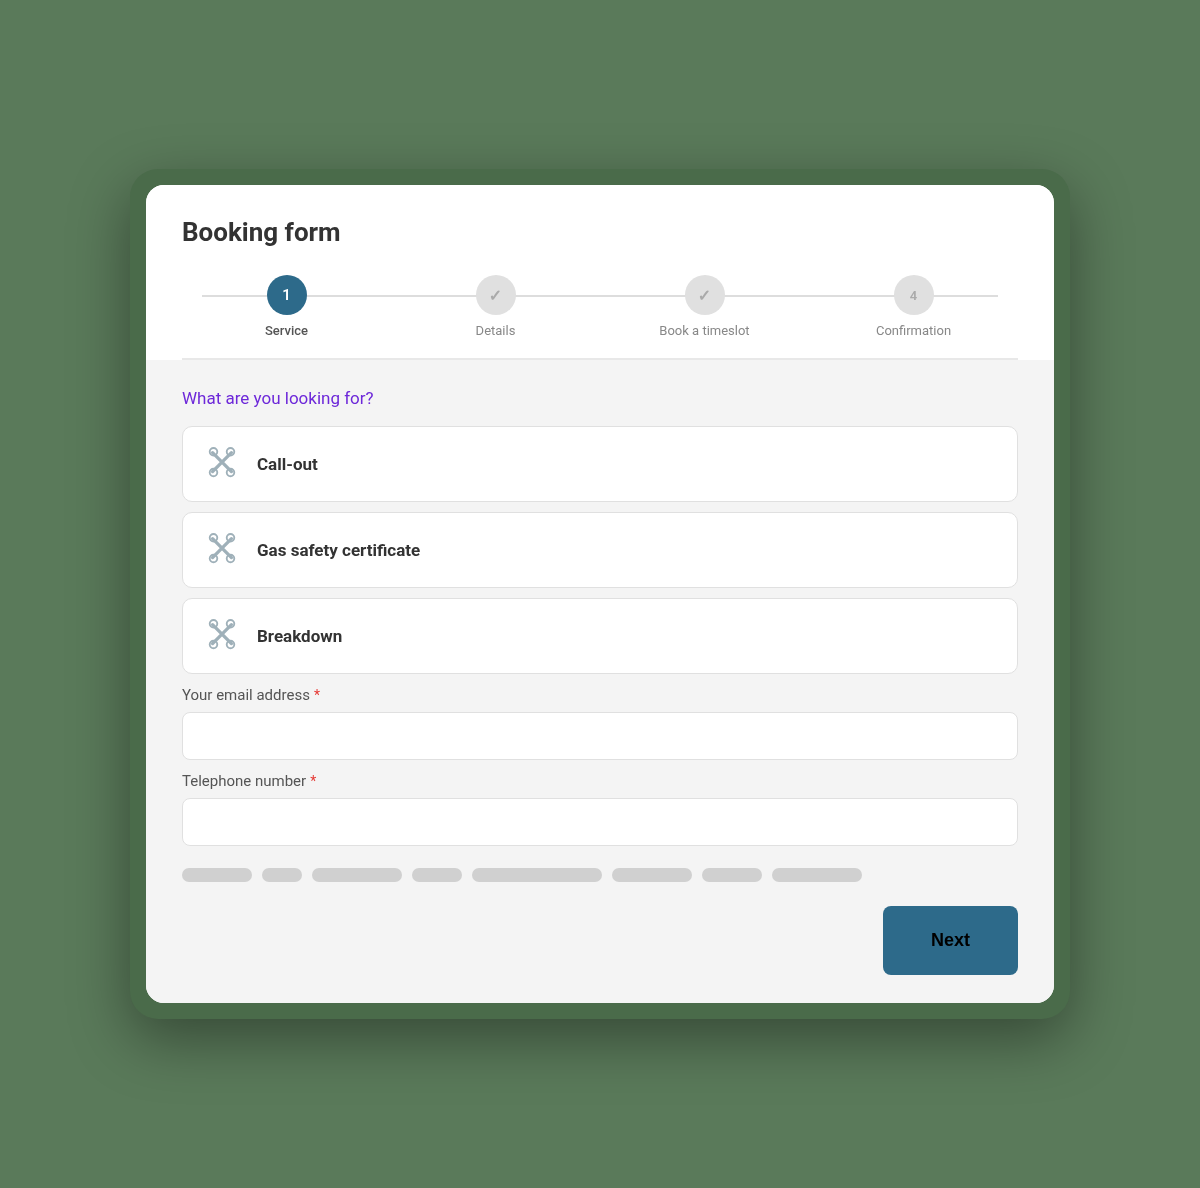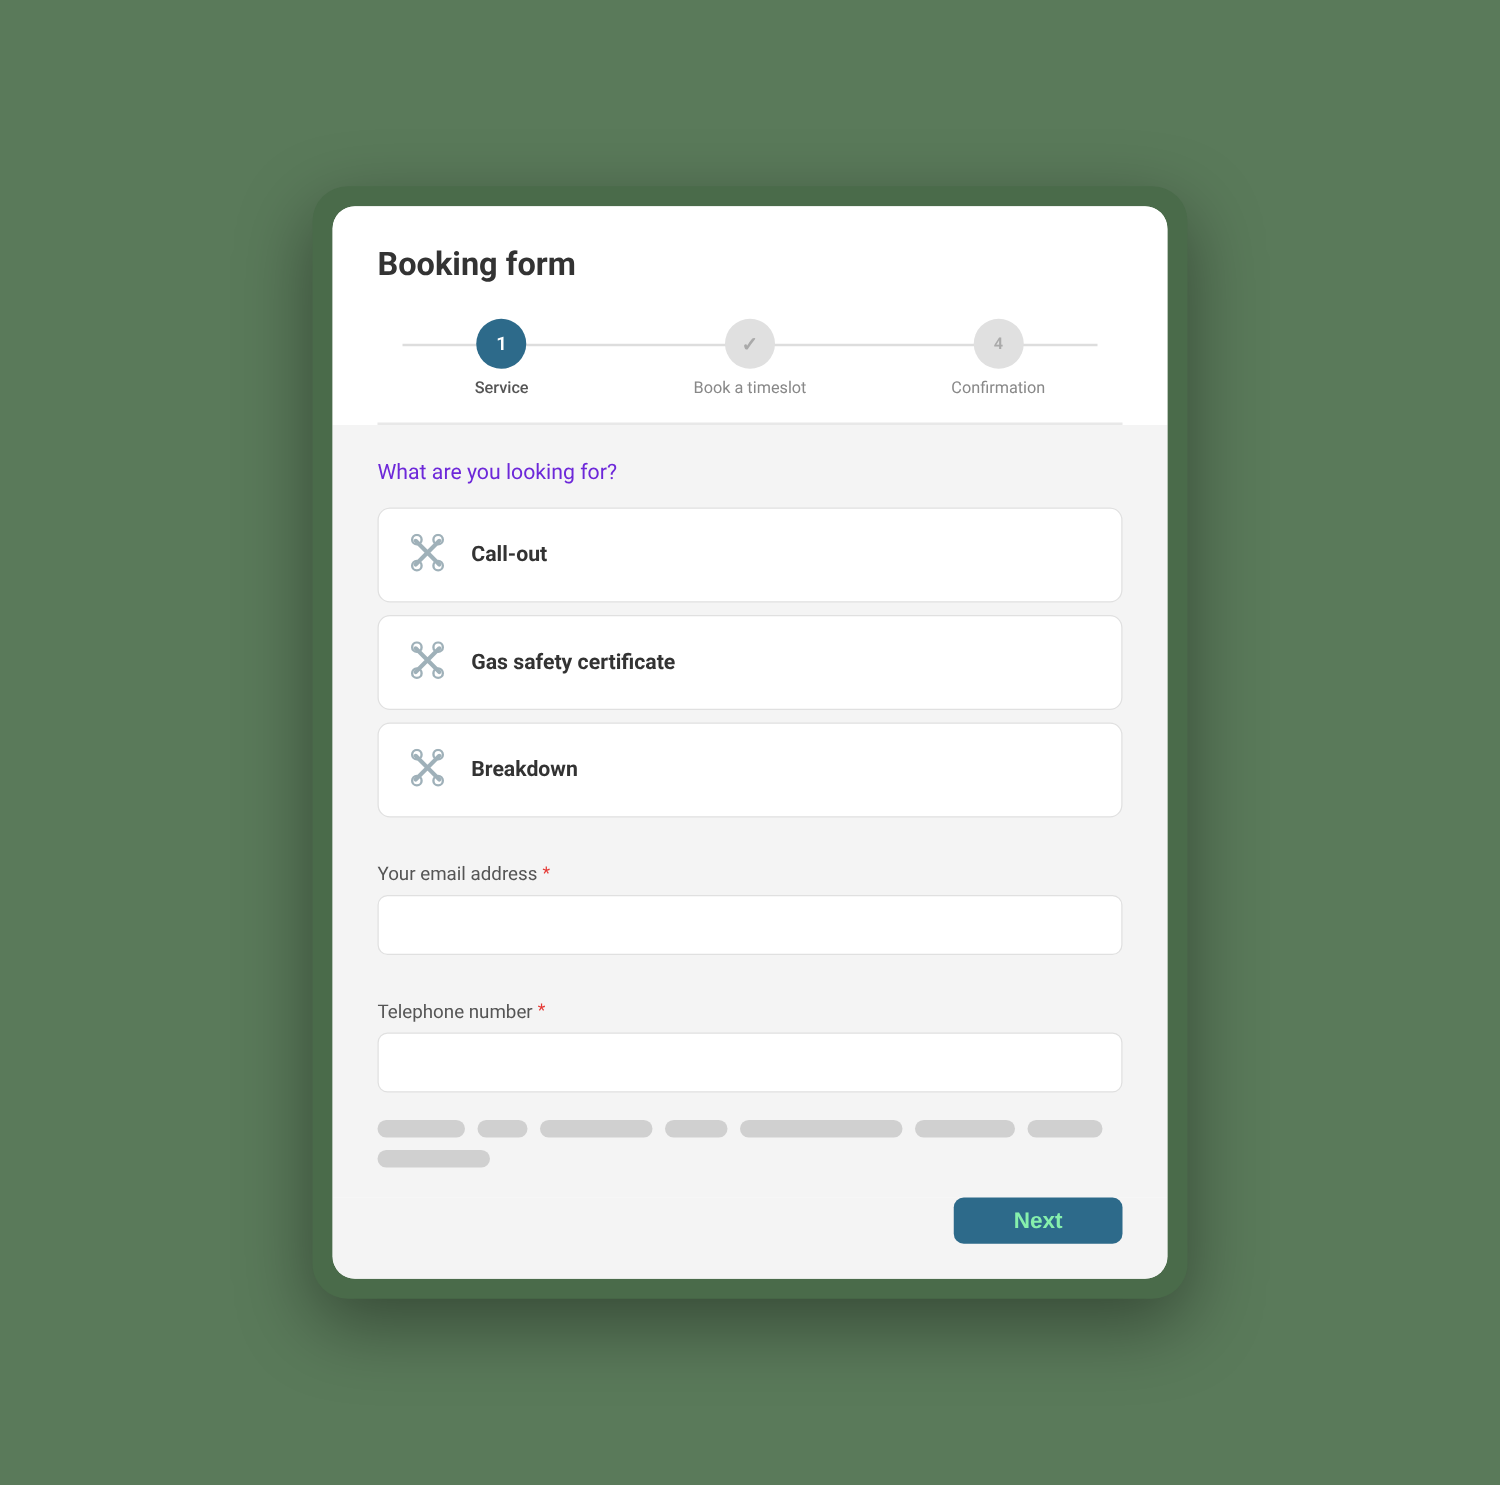--- a/index.html
+++ b/index.html
@@ -16,21 +16,21 @@
     .modal-wrapper {
       background: #4a6b4a;
       border-radius: 28px;
       padding: 16px;
       box-shadow: 0 20px 60px rgba(0,0,0,0.4);
     }
 
     .modal {
       background: #fff;
       border-radius: 18px;
-      width: 668px;
+      width: 908px;
       overflow: hidden;
     }
 
     .modal-header {
       background: #fff;
       padding: 32px 36px 0 36px;
     }
 
     .modal-title {
       font-size: 26px;
@@ -150,21 +150,21 @@
       height: 34px;
     }
 
     .service-label {
       font-size: 17px;
       font-weight: 700;
       color: #333;
     }
 
     .form-field-group {
-      margin-top: 36px;
+      margin-top: 12px;
     }
 
     .field-label {
       font-size: 15px;
       color: #555;
       margin-bottom: 8px;
       display: flex;
       align-items: center;
       gap: 4px;
     }
@@ -202,24 +202,24 @@
 
     .modal-footer {
       background: #f4f4f4;
       padding: 0 36px 28px 36px;
       display: flex;
       justify-content: flex-end;
     }
 
     .next-btn {
       background: #2d6a8a;
-      color: #86efac;
+      color: #000000;
       border: none;
       border-radius: 8px;
-      padding: 8px 48px;
+      padding: 24px 48px;
       font-size: 18px;
       font-weight: 700;
       cursor: pointer;
       transition: background 0.15s;
     }
   </style>
 </head>
 <body>
 
 <div class="modal-wrapper">
@@ -229,20 +229,24 @@
       <div class="modal-title">Booking form</div>
 
       <div class="stepper">
         <div class="stepper-line"></div>
 
         <div class="step">
           <div class="step-circle active">1</div>
           <div class="step-label active-label">Service</div>
         </div>
 
+        <div class="step">
+          <div class="step-circle inactive check"></div>
+          <div class="step-label">Details</div>
+        </div>
 
         <div class="step">
           <div class="step-circle inactive check"></div>
           <div class="step-label">Book a timeslot</div>
         </div>
 
         <div class="step">
           <div class="step-circle inactive">4</div>
           <div class="step-label">Confirmation</div>
         </div>

